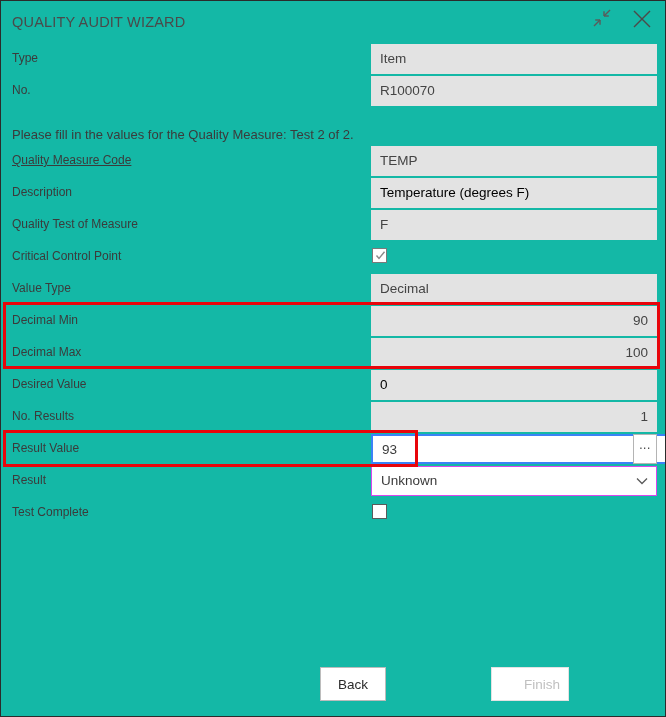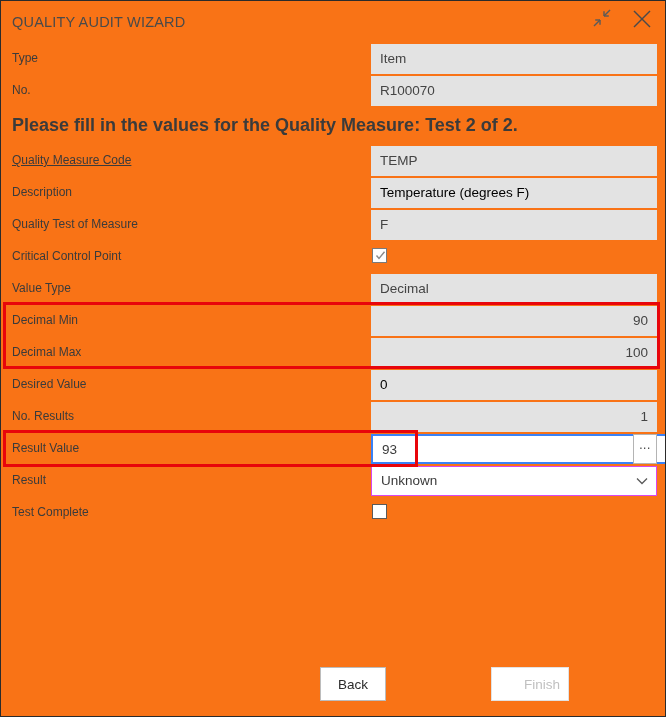--- a/index.html
+++ b/index.html
@@ -8,21 +8,21 @@
     width: 666px;
     height: 717px;
     background: #ffffff;
     font-family: "Liberation Sans", sans-serif;
   }
 
   #wizard-window {
     position: relative;
     width: 666px;
     height: 717px;
-    background: #f97316;
+    background: #14b8a6;
     border: 1px solid #2b2b2b;
     overflow: hidden;
   }
 
   
   #title-bar {
     position: absolute;
     left: 0; top: 0;
     width: 664px;
     height: 42px;
@@ -155,25 +155,24 @@
 
   
   #instruction-row {
     position: relative;
     width: 664px;
     height: 32px;
   }
   #instruction-text {
     position: absolute;
     left: 11px;
-    top: 8px;
-    font-size: 18px;
+    top: 20px;
+    font-size: 13px;
     color: #3b3b3b;
     white-space: nowrap;
-    font-weight: bold;
   }
 
   .spacer-row { width: 664px; height: 6px; }
 
   
   .red-box {
     position: absolute;
     border: 3px solid #e8050b;
     pointer-events: none;
     z-index: 5;

